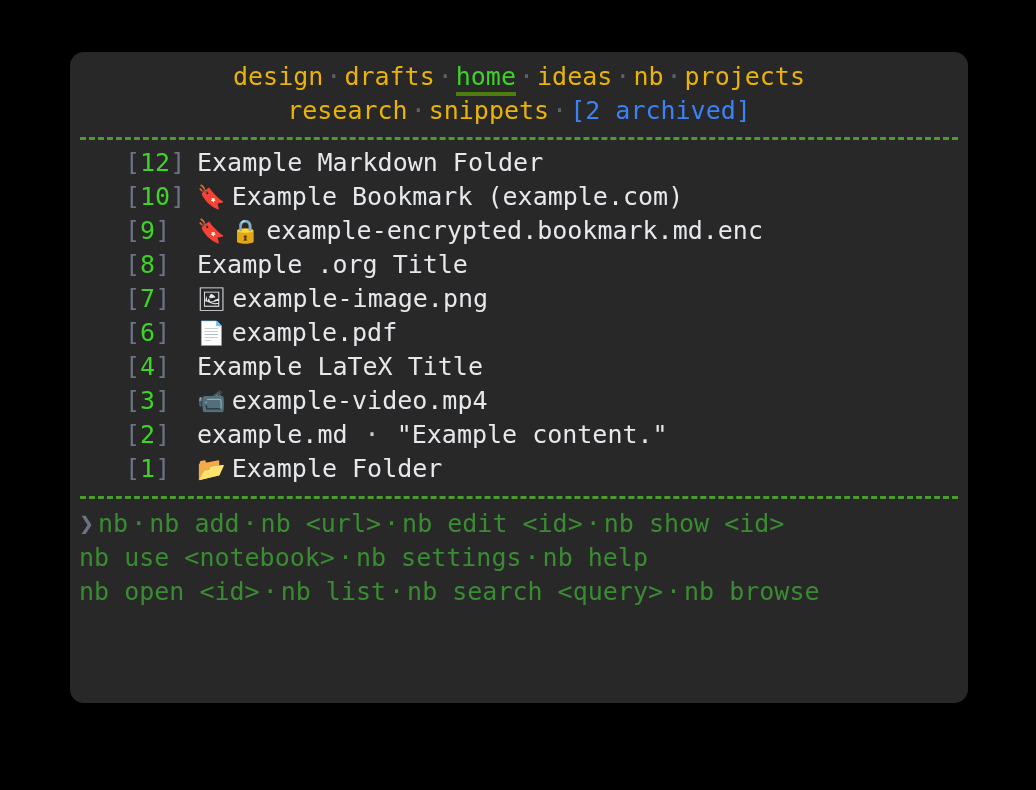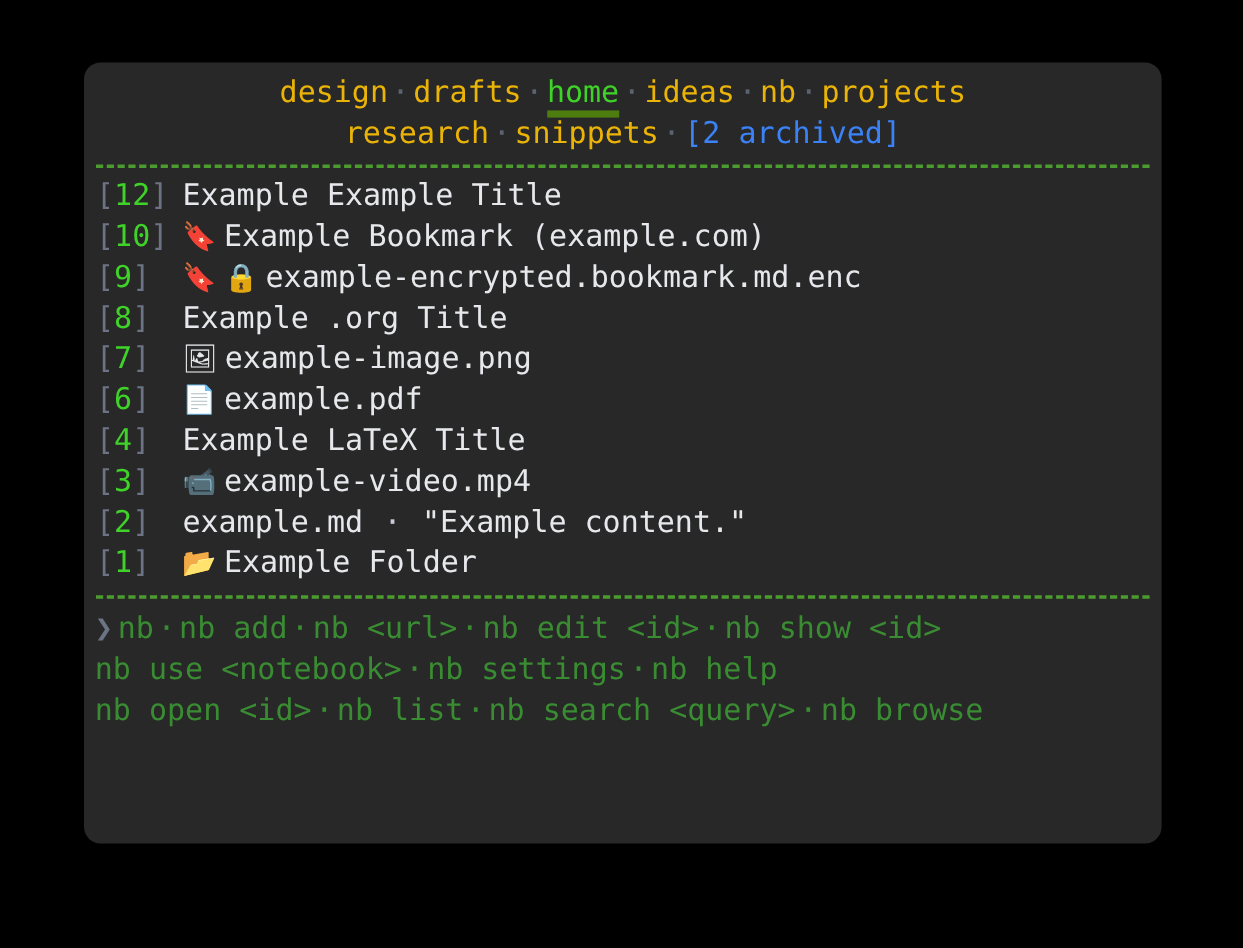--- a/index.html
+++ b/index.html
@@ -42,21 +42,21 @@
     line-height: 34px;
     color: #d8dae0;
     white-space: nowrap;
     letter-spacing: 0px;
   }
   .header-row .nbname {
     color: #eab308;
   }
   .header-row .nbname.selected {
     color: #3fd229;
-    border-bottom: 6px solid #4d7c0f;
+    border-bottom: 4px solid #4d7c0f;
     padding-bottom: 1px;
   }
   .header-row .sep {
     color: #5c6370;
     padding: 0 3px;
   }
   .header-row .archived {
     color: #3b82f6;
   }
 
@@ -79,20 +79,21 @@
     font-size: 25px;
     line-height: 34px;
     color: #e6e8ec;
     white-space: nowrap;
     height: 34px;
   }
   .item-id {
     color: #6b7384;
     display: inline-block;
     width: 72px;
+    margin-left: 45px;
   }
   .item-id .num {
     color: #3fd229;
   }
   .item-icon {
     display: inline-block;
     font-family: "DejaVu Sans", sans-serif;
     font-size: 23px;
     vertical-align: baseline;
   }
@@ -143,21 +144,21 @@
   <div class="term-inner">
 
     <div>
       <div class="header-row" id="header-row-1"><span class="nbname">design</span><span class="sep">·</span><span class="nbname">drafts</span><span class="sep">·</span><span class="nbname selected">home</span><span class="sep">·</span><span class="nbname">ideas</span><span class="sep">·</span><span class="nbname">nb</span><span class="sep">·</span><span class="nbname">projects</span></div>
       <div class="header-row" id="header-row-2"><span class="nbname">research</span><span class="sep">·</span><span class="nbname">snippets</span><span class="sep">·</span><span class="archived">[2 archived]</span></div>
     </div>
 
     <div class="rule"></div>
 
     <div class="item-list" id="item-list">
-        <div class="item-row"><span class="item-id"><span>[</span><span class="num">12</span><span>]</span></span><span class="item-title no-icon">Example Example Title</span></div>
+        <div class="item-row"><span class="item-id"><span>[</span><span class="num">12</span><span>]</span></span><span class="item-title no-icon">Example Markdown Folder</span></div>
         <div class="item-row"><span class="item-id"><span>[</span><span class="num">10</span><span>]</span></span><span class="item-icon">🔖</span><span class="item-title">Example Bookmark (example.com)</span></div>
         <div class="item-row"><span class="item-id"><span>[</span><span class="num">9</span><span>]</span></span><span class="item-icon">🔖</span><span class="item-icon">🔒</span><span class="item-title">example-encrypted.bookmark.md.enc</span></div>
         <div class="item-row"><span class="item-id"><span>[</span><span class="num">8</span><span>]</span></span><span class="item-title no-icon">Example .org Title</span></div>
         <div class="item-row"><span class="item-id"><span>[</span><span class="num">7</span><span>]</span></span><span class="item-icon">🖼</span><span class="item-title">example-image.png</span></div>
         <div class="item-row"><span class="item-id"><span>[</span><span class="num">6</span><span>]</span></span><span class="item-icon">📄</span><span class="item-title">example.pdf</span></div>
         <div class="item-row"><span class="item-id"><span>[</span><span class="num">4</span><span>]</span></span><span class="item-title no-icon">Example LaTeX Title</span></div>
         <div class="item-row"><span class="item-id"><span>[</span><span class="num">3</span><span>]</span></span><span class="item-icon">📹</span><span class="item-title">example-video.mp4</span></div>
         <div class="item-row"><span class="item-id"><span>[</span><span class="num">2</span><span>]</span></span><span class="item-title no-icon">example.md</span><span class="item-dot"> · </span><span class="item-excerpt">"Example content."</span></div>
         <div class="item-row"><span class="item-id"><span>[</span><span class="num">1</span><span>]</span></span><span class="item-icon">📂</span><span class="item-title">Example Folder</span></div>
       </div>

